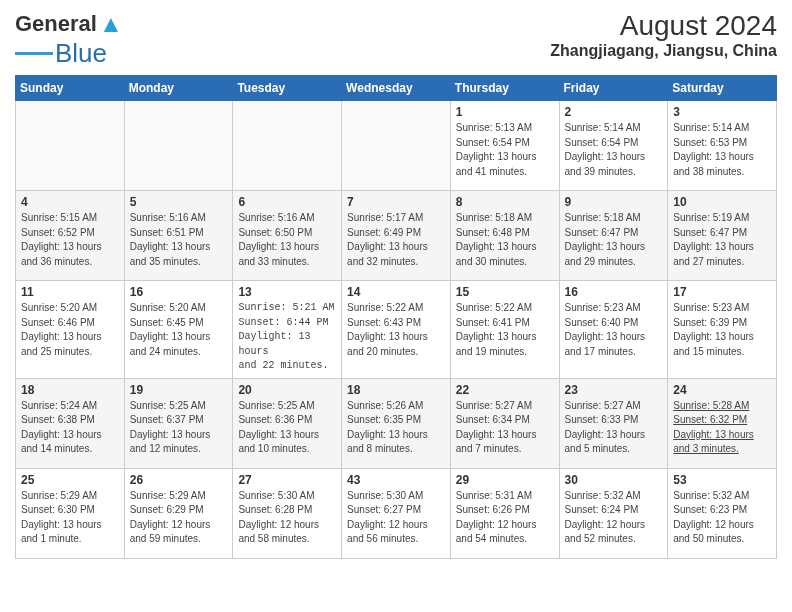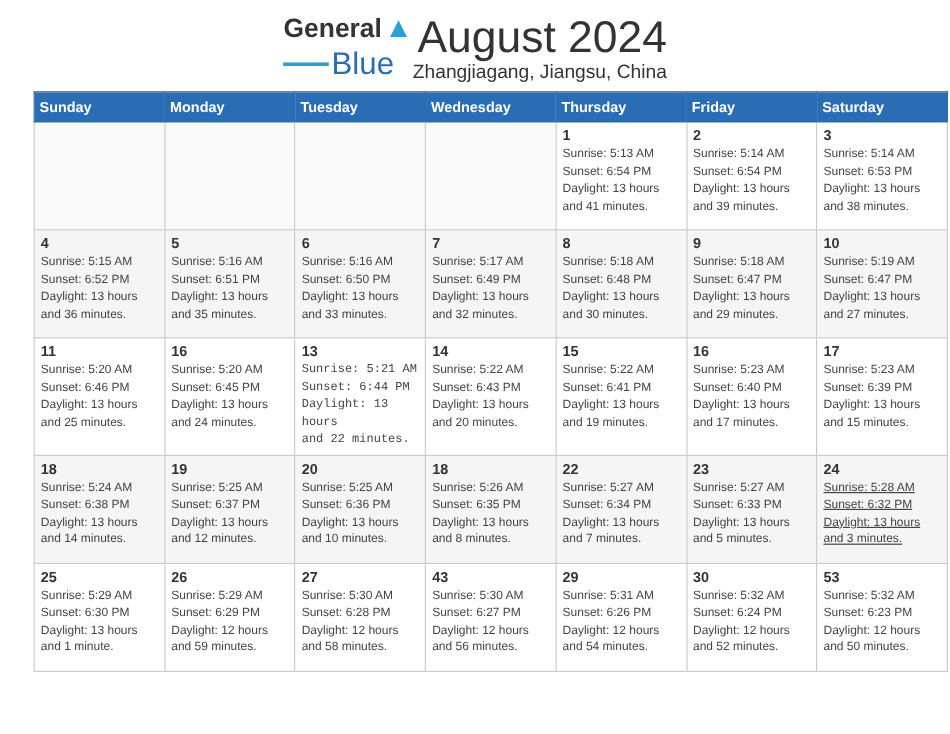--- a/index.html
+++ b/index.html
@@ -5,21 +5,21 @@
     * { box-sizing: border-box; margin: 0; padding: 0; }
     body {
       font-family: Arial, sans-serif;
       background: #fff;
       width: 792px;
       min-height: 612px;
       padding: 10px 15px;
     }
     .header-area {
       display: flex;
-      justify-content: center;
+      justify-content: space-between;
       align-items: flex-start;
       margin-bottom: 6px;
     }
     .logo {
       display: flex;
       flex-direction: column;
       align-items: flex-start;
     }
     .logo-text {
       display: flex;
@@ -35,33 +35,33 @@
     }
     .logo-bird {
       color: #2a9fd6;
       font-size: 24px;
       margin-left: 2px;
     }
     .title-area {
       text-align: right;
     }
     .month-year {
-      font-size: 37px;
+      font-size: 28px;
       font-weight: normal;
       color: #333;
     }
     .location {
       font-size: 16px;
       color: #333;
+      font-weight: bold;
     }
     table {
       width: 100%;
       border-collapse: collapse;
       table-layout: fixed;
-      margin-left: 13px;
     }
     thead th {
       background: #2a6db5;
       color: #fff;
       font-size: 12px;
       padding: 5px 4px;
       text-align: left;
       border: 1px solid #2a6db5;
     }
     tbody td {

